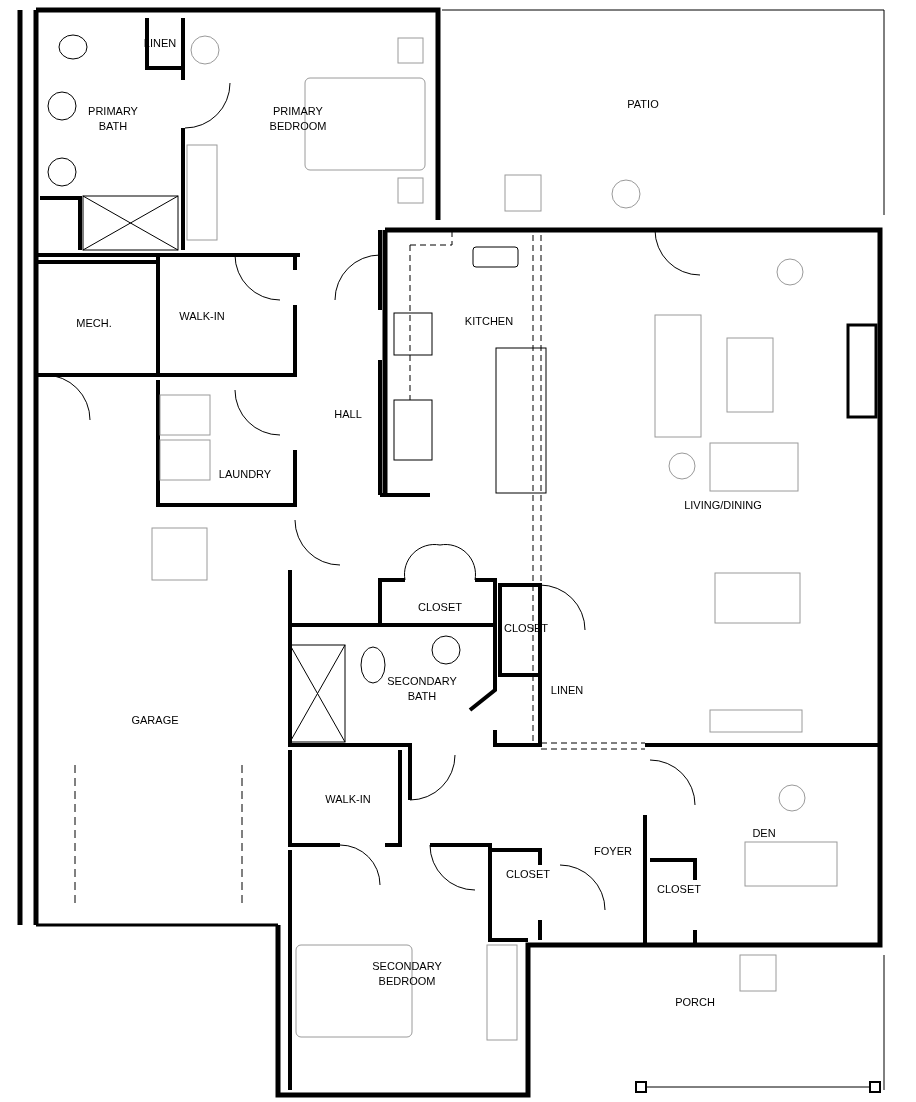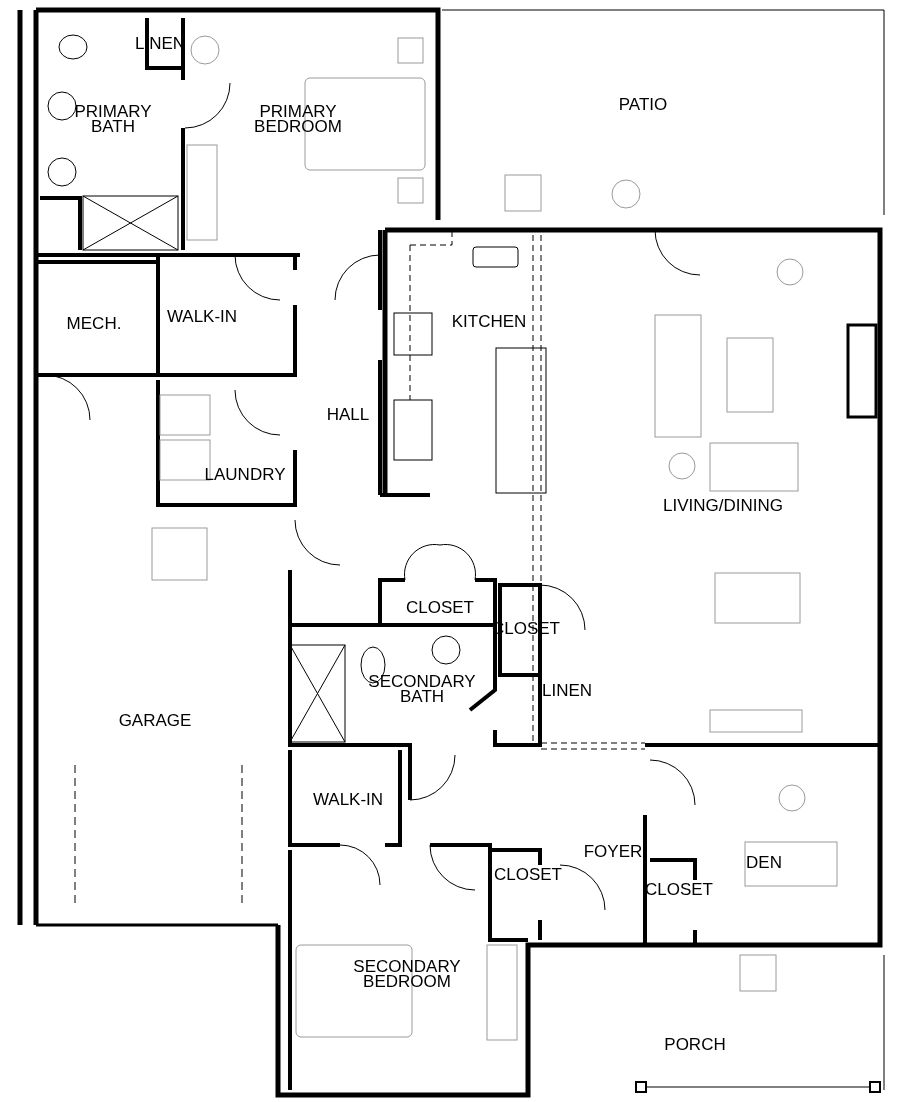--- a/index.html
+++ b/index.html
@@ -1,18 +1,18 @@
 <!DOCTYPE html>
 <html><head>
 <meta charset="utf-8">
 <style>
   html,body{margin:0;padding:0;background:#ffffff;}
   body{width:916px;height:1102px;overflow:hidden;position:relative;font-family:"Liberation Sans",sans-serif;}
   #plan{position:absolute;left:0;top:0;width:916px;height:1102px;}
-  .lbl{position:absolute;font-family:"Liberation Sans",sans-serif;font-size:17px;color:#000;text-align:center;line-height:15px;white-space:nowrap;transform:translate(-50%,-50%);}
+  .lbl{position:absolute;font-family:"Liberation Sans",sans-serif;font-size:11px;color:#000;text-align:center;line-height:15px;white-space:nowrap;transform:translate(-50%,-50%);}
 </style>
 </head>
 <body>
 
 <svg id="plan" viewBox="0 0 916 1102" xmlns="http://www.w3.org/2000/svg">
   <g fill="none" stroke="#000" stroke-width="5" stroke-linejoin="miter">
 
     <polyline points="36,10 438,10 438,220"></polyline>
 
     <polyline points="36,10 36,925"></polyline>
@@ -166,19 +166,19 @@
     <div class="lbl" style="left: 489px; top: 321px;">KITCHEN</div>
     <div class="lbl" style="left: 348px; top: 414px;">HALL</div>
     <div class="lbl" style="left: 245px; top: 474px; text-align: center;">LAUNDRY</div>
     <div class="lbl" style="left: 715px; top: 505px; margin-left: 8px;">LIVING/DINING</div>
     <div class="lbl" style="left: 440px; top: 607px;">CLOSET</div>
     <div class="lbl" style="left: 526px; top: 628px;">CLOSET</div>
     <div class="lbl" style="left: 422px; top: 689px;">SECONDARY<br>BATH</div>
     <div class="lbl" style="left: 567px; top: 690px;">LINEN</div>
     <div class="lbl" style="left: 155px; top: 720px;">GARAGE</div>
     <div class="lbl" style="left: 348px; top: 799px;">WALK-IN</div>
-    <div class="lbl" style="left: 764px; top: 862px;">DEN</div>
+    <div class="lbl" style="left: 764px; top: 833px;">DEN</div>
     <div class="lbl" style="left: 597px; top: 851px; margin-left: 16px;">FOYER</div>
     <div class="lbl" style="left: 528px; top: 874px;">CLOSET</div>
     <div class="lbl" style="left: 679px; top: 889px;">CLOSET</div>
     <div class="lbl" style="left: 407px; top: 974px;">SECONDARY<br>BEDROOM</div>
-    <div class="lbl" style="left: 695px; top: 1044px;">PORCH</div>
+    <div class="lbl" style="left: 695px; top: 1002px;">PORCH</div>
   </div>
 
 </body></html>

